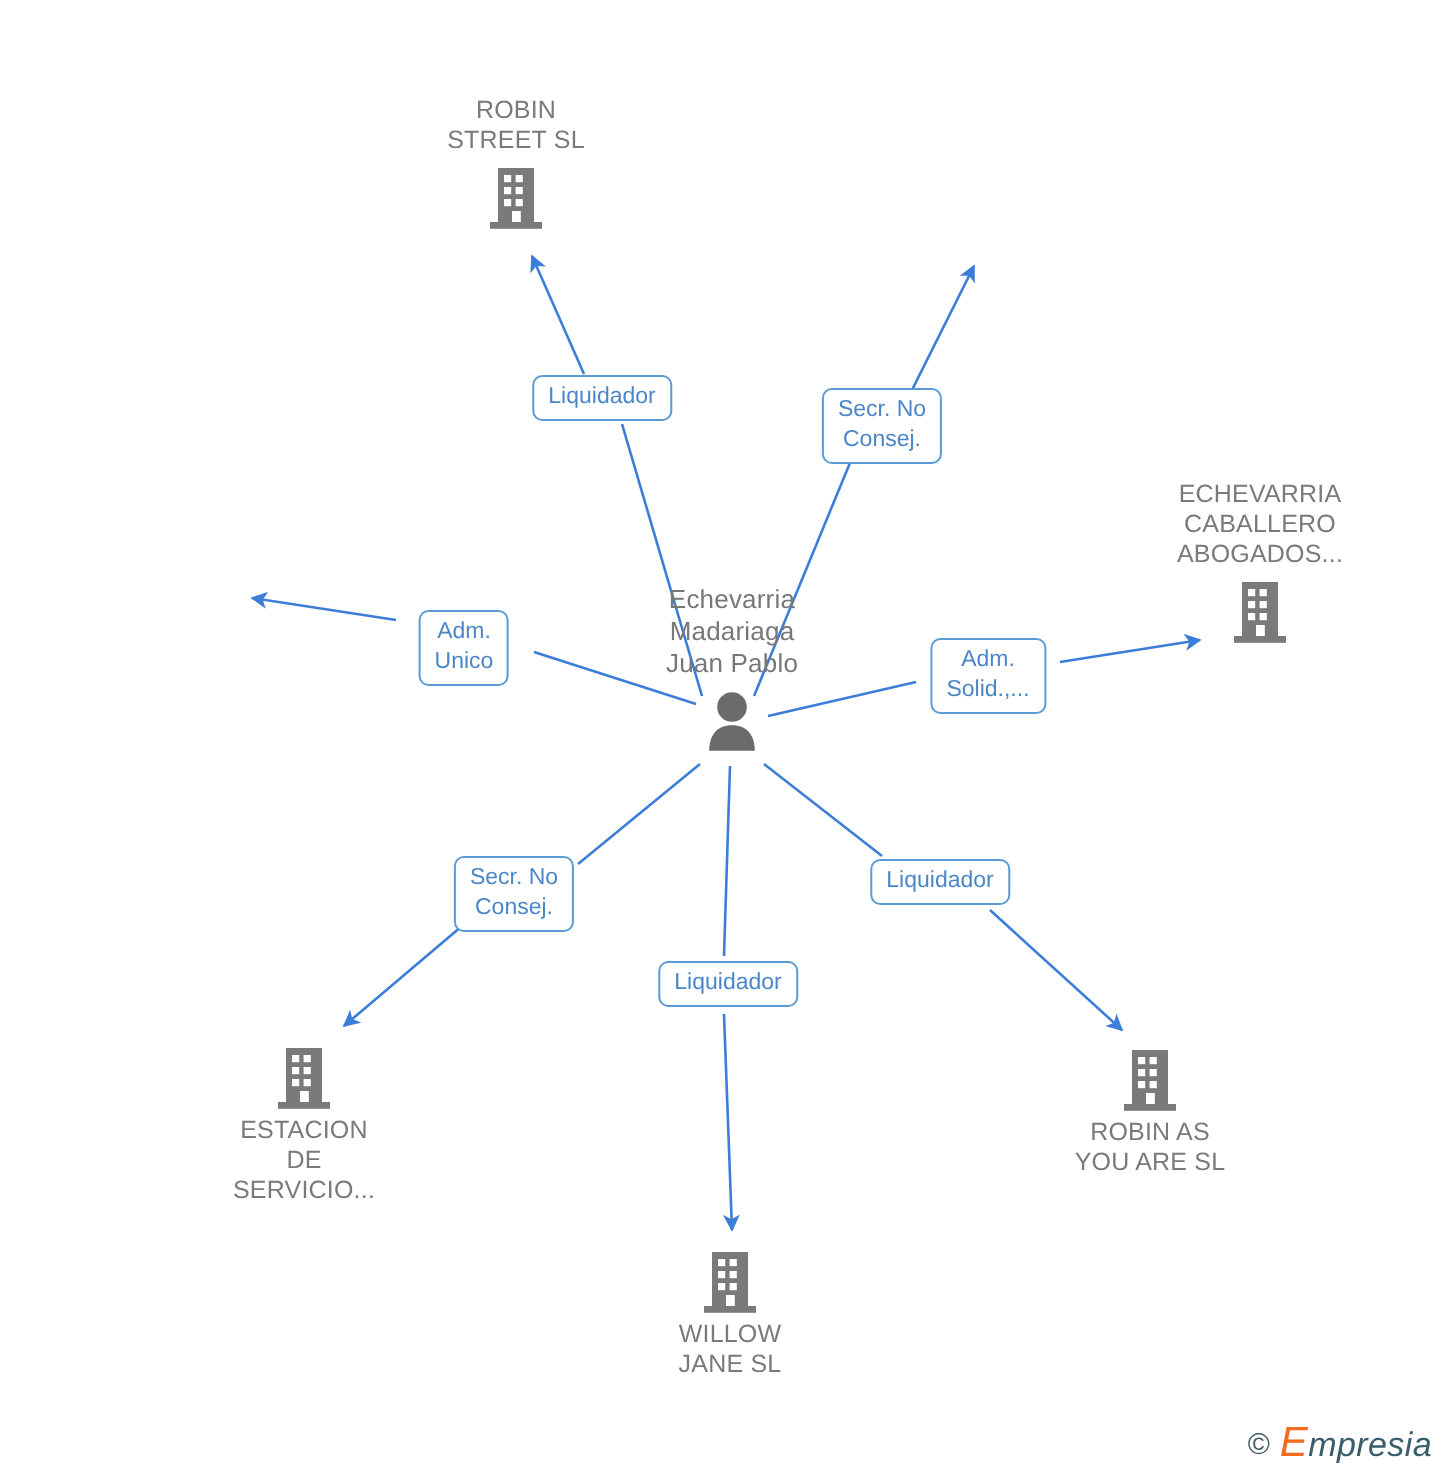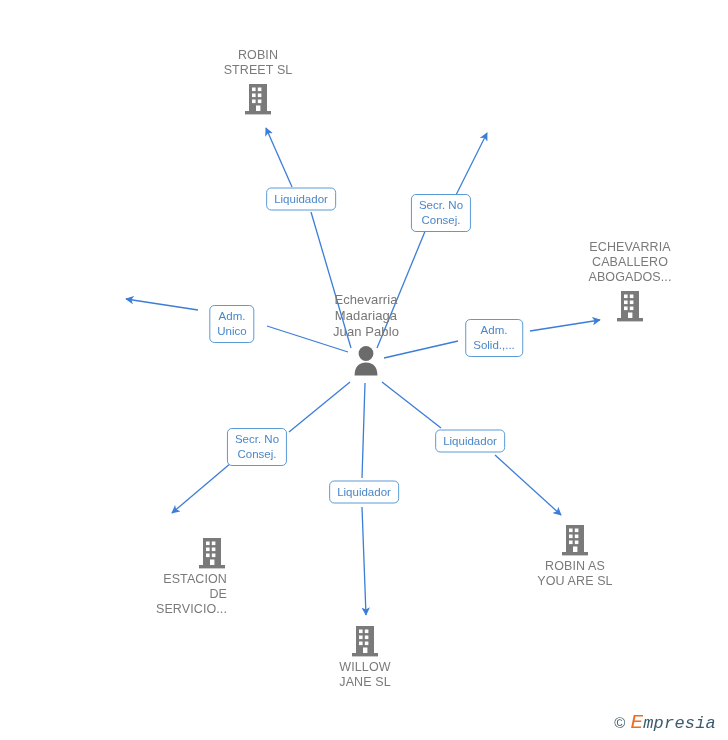--- a/index.html
+++ b/index.html
@@ -79,21 +79,21 @@
     display: flex;
     align-items: center;
     gap: 5px;
     user-select: none;
   }
   #watermark .wm-copy {
     font-size: 15px;
     color: #3d5a66;
   }
   #watermark .wm-text {
-    font-family: Liberation Mono, monospace;
+    font-family: Liberation Sans, sans-serif;
     font-style: italic;
     font-size: 17px;
     color: #3b5c6b;
     letter-spacing: .2px;
   }
   #watermark .wm-text .wm-cap {
     color: #f26b21;
     font-size: 21px;
   }
 </style>
@@ -207,21 +207,21 @@
 Madariaga
 Juan Pablo</div>
     <div class="node-icon">
       <svg width="30" height="34" viewBox="0 0 30 34" xmlns="http://www.w3.org/2000/svg">
         <circle cx="15" cy="9.5" r="7.4" fill="#6b6b6b"></circle>
         <path d="M15 18.6 C 7.4 18.6 3.6 23.6 3.6 31.4 L 26.4 31.4 C 26.4 23.6 22.6 18.6 15 18.6 z" fill="#6b6b6b"></path>
       </svg>
     </div>
   </div>
 
-  <div class="node label-below" style="left:152px; top:536px;text-align:right;">
+  <div class="node label-below" style="left:152px; top:522px;">
     <div class="node-icon">
       <svg width="30" height="34" viewBox="0 0 30 34" xmlns="http://www.w3.org/2000/svg">
         <rect x="6" y="2" width="18" height="27" fill="#7a7a7a"></rect>
         <rect x="2" y="29" width="26" height="3.4" fill="#7a7a7a"></rect>
         <rect x="9" y="5.5" width="3.6" height="3.6" fill="#ffffff"></rect>
         <rect x="14.8" y="5.5" width="3.6" height="3.6" fill="#ffffff"></rect>
         <rect x="9" y="11.5" width="3.6" height="3.6" fill="#ffffff"></rect>
         <rect x="14.8" y="11.5" width="3.6" height="3.6" fill="#ffffff"></rect>
         <rect x="9" y="17.5" width="3.6" height="3.6" fill="#ffffff"></rect>
         <rect x="14.8" y="17.5" width="3.6" height="3.6" fill="#ffffff"></rect>

